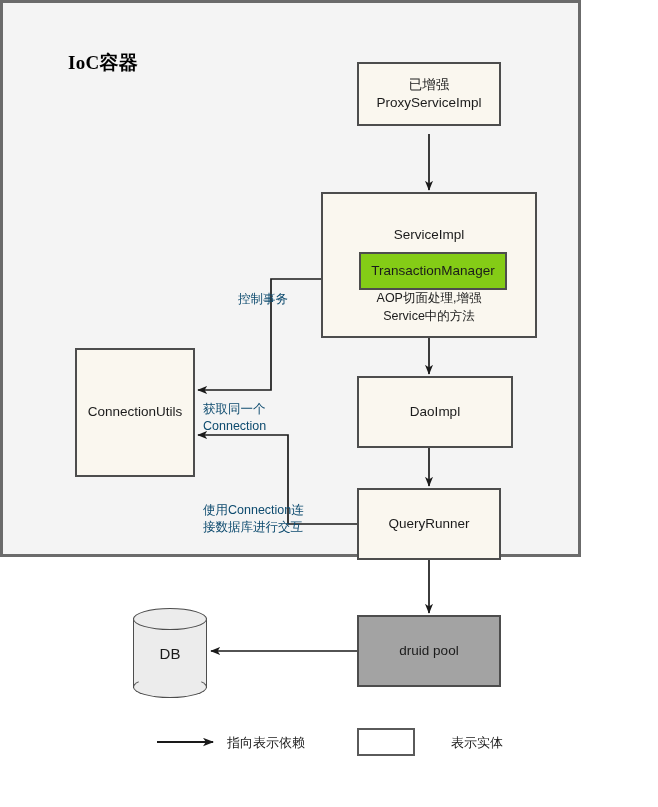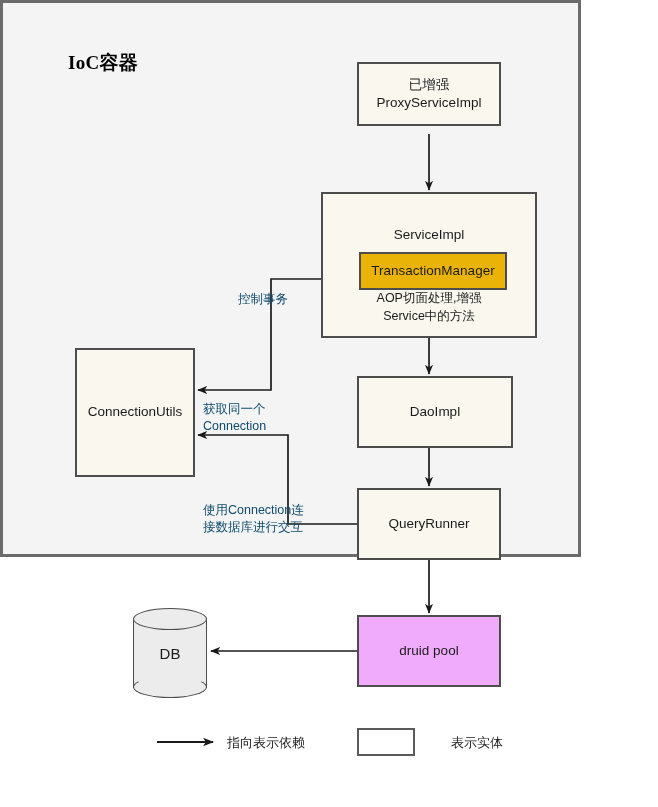--- a/index.html
+++ b/index.html
@@ -22,29 +22,29 @@
   .entity .multi{white-space:pre-line;}
 
   #proxy-service{left:357px;top:62px;width:144px;height:64px;}
   #service-impl{left:321px;top:192px;width:216px;height:146px;
       display:block;padding-top:16px;}
   #service-impl .label-top{position:absolute;left:0;right:0;top:32px;
       text-align:center;font-size:13.5px;}
   #service-impl .label-bottom{position:absolute;left:0;right:0;top:96px;
       text-align:center;font-size:12.5px;white-space:pre-line;line-height:1.4;}
   #transaction-manager{position:absolute;left:36px;top:58px;width:144px;height:34px;
-      background:#eab308;border:2px solid #4d4d4d;display:flex;align-items:center;
+      background:#84cc16;border:2px solid #4d4d4d;display:flex;align-items:center;
       justify-content:center;font-size:13.5px;color:#1b1b1b;}
 
   #connection-utils{left:75px;top:348px;width:120px;height:129px;justify-content:center;}
   #dao-impl{left:357px;top:376px;width:156px;height:72px;}
   #query-runner{left:357px;top:488px;width:144px;height:72px;}
 
   #druid-pool{left:357px;top:615px;width:144px;height:72px;
-      background:#f0abfc;border:2px solid #4d4d4d;font-size:13.5px;color:#1b1b1b;}
+      background:#a3a3a3;border:2px solid #4d4d4d;font-size:13.5px;color:#1b1b1b;}
 
   
   #db-cylinder{position:absolute;left:133px;top:608px;width:74px;height:90px;}
   #db-cylinder .cyl-body{position:absolute;left:0;top:10px;width:100%;height:70px;
       background:#ececec;border-left:1.6px solid #4d4d4d;border-right:1.6px solid #4d4d4d;
       box-sizing:border-box;}
   #db-cylinder .cyl-top{position:absolute;left:0;top:0;width:100%;height:22px;
       background:#ececec;border:1.6px solid #4d4d4d;border-radius:50%;box-sizing:border-box;}
   #db-cylinder .cyl-bottom{position:absolute;left:0;top:68px;width:100%;height:22px;
       background:#ececec;border:1.6px solid #4d4d4d;border-radius:50%;box-sizing:border-box;

